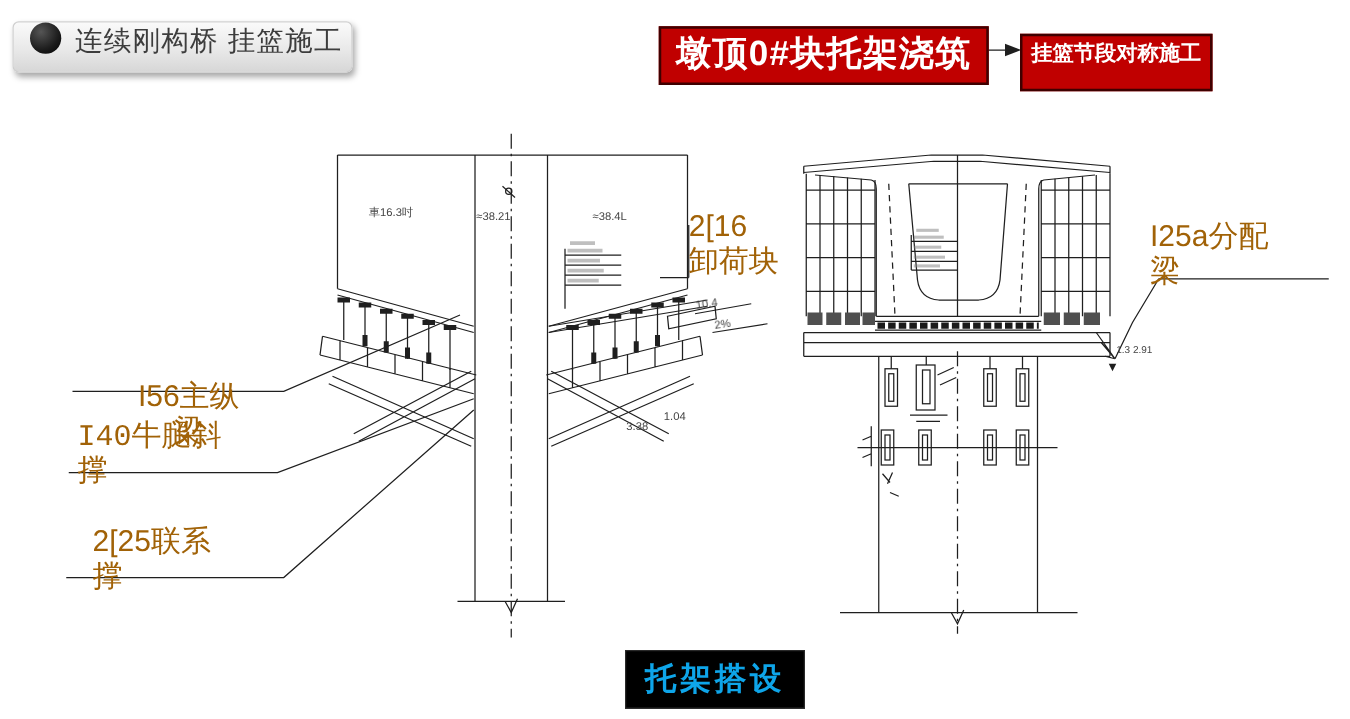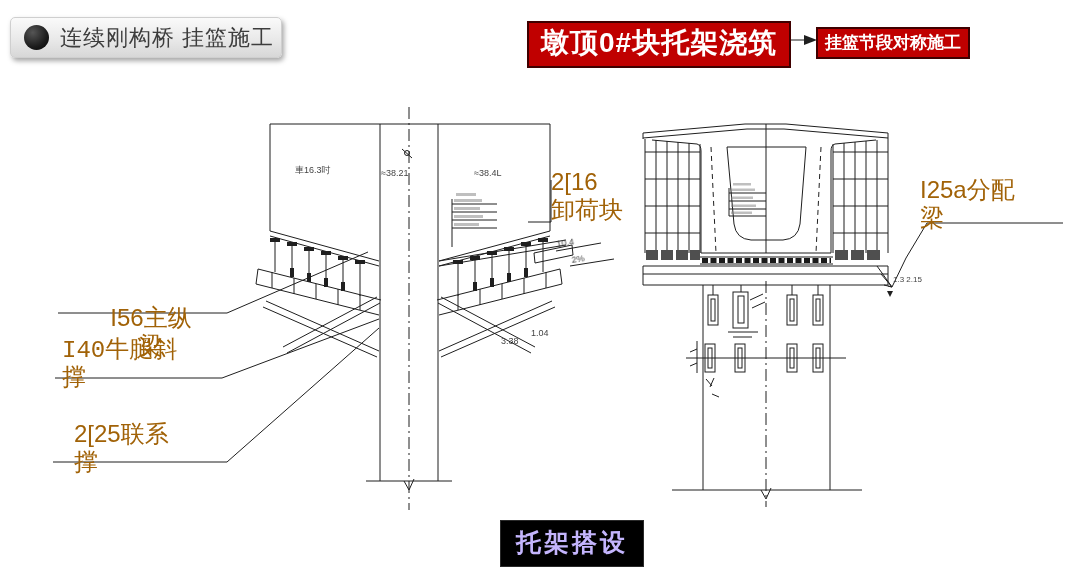--- a/index.html
+++ b/index.html
@@ -1,45 +1,45 @@
 <!DOCTYPE html>
 <html><head>
 <meta charset="utf-8">
 <style>
   html,body{margin:0;padding:0;background:#fff;}
   .slide{position:relative;width:1080px;height:575px;background:#fff;overflow:hidden;
          font-family:"Liberation Sans",sans-serif;}
 
   
   .badge{position:absolute;left:10px;top:17px;height:41px;width:272px;
-         display:flex;align-items:center;gap:11px;padding-left:13px;box-sizing:border-box;
+         display:flex;align-items:flex-start;gap:11px;padding-left:13px;box-sizing:border-box;
          background:linear-gradient(180deg,#fafafa 0%,#e9e9e9 55%,#d7d7d7 100%);
          border:1px solid #cfcfcf;border-radius:5px;
          box-shadow:2px 3px 5px rgba(0,0,0,.35);}
   .badge .dot{width:25px;height:25px;border-radius:50%;
          background:radial-gradient(circle at 35% 30%,#555 0%,#1c1c1c 60%,#000 100%);}
   .badge .lbl{font-size:22px;color:#3d3d3d;letter-spacing:1px;white-space:nowrap;}
 
   
   .banner{position:absolute;background:#c00000;color:#fff;font-weight:bold;white-space:nowrap;}
   .banner.main{left:527px;top:21px;font-size:28px;letter-spacing:1px;
          padding:1px 12px 4px;border:2px solid #3f0000;}
-  .banner.sub{left:816px;top:27px;font-size:17px;padding:2px 7px 3px;border:2px solid #3f0000;}
+  .banner.sub{left:816px;top:27px;font-size:17px;padding:2px 7px 17px;border:2px solid #3f0000;}
 
   
   .anno{position:absolute;color:#a16207;font-size:24px;line-height:1.16;
         white-space:pre-line;}
   .anno.ctr{text-align:center;}
 
   
   .tiny{position:absolute;color:#444;font-size:9px;line-height:1;white-space:nowrap;
         filter:blur(.4px);transform-origin:left top;}
 
   
-  .caption{position:absolute;left:500px;top:520px;background:#000;color:#c4b5fd;
+  .caption{position:absolute;left:500px;top:520px;background:#000;color:#0ea5e9;
         font-size:25px;font-weight:bold;letter-spacing:3px;padding:5px 15px 7px;
         border:1px solid #2a2a2a;}
 
   
   .wm{position:absolute;left:830px;top:502px;display:flex;align-items:center;gap:6px;}
   .wm .txt{font-size:27px;letter-spacing:2px;color:#e3e3e3;white-space:nowrap;
         text-shadow:1px 1px 0 #fff,-1px -1px 0 #c9c9c9;}
 
   
   .ln{stroke:#1f1f1f;stroke-width:1;fill:none;}
@@ -206,18 +206,18 @@
   <div class="anno" style="left:920px;top:176px;width:135px;">I25a分配
 梁</div>
 
   <div class="tiny" style="left:295px;top:166px;">車16.3吋</div>
   <div class="tiny" style="left:381px;top:169px;">≈38.21</div>
   <div class="tiny" style="left:474px;top:169px;">≈38.4L</div>
   <div class="tiny" style="left:556px;top:240px;transform:rotate(-8deg);">10.4</div>
   <div class="tiny" style="left:571px;top:256px;transform:rotate(-8deg);">2%</div>
   <div class="tiny" style="left:531px;top:329px;">1.04</div>
   <div class="tiny" style="left:501px;top:337px;">3.38</div>
-  <div class="tiny" style="left:893px;top:276px;font-size:8px;">1.3  2.15</div>
+  <div class="tiny" style="left:893px;top:276px;font-size:8px;">1.3  2.91</div>
 
   <div class="caption">托架搭设</div>
 
 
 </div>
 
 </body></html>

